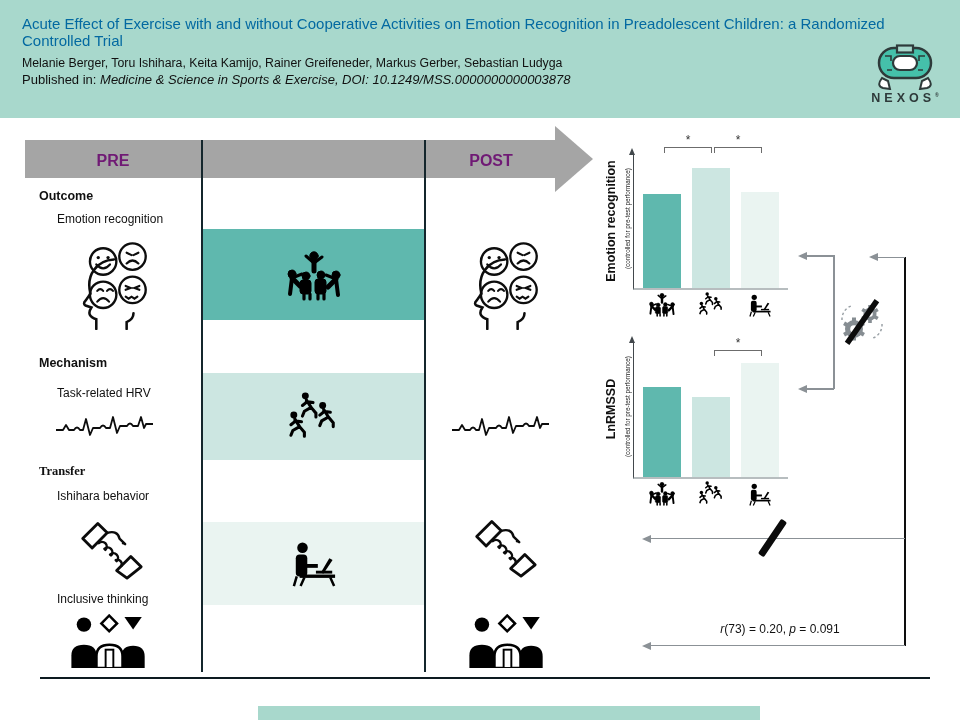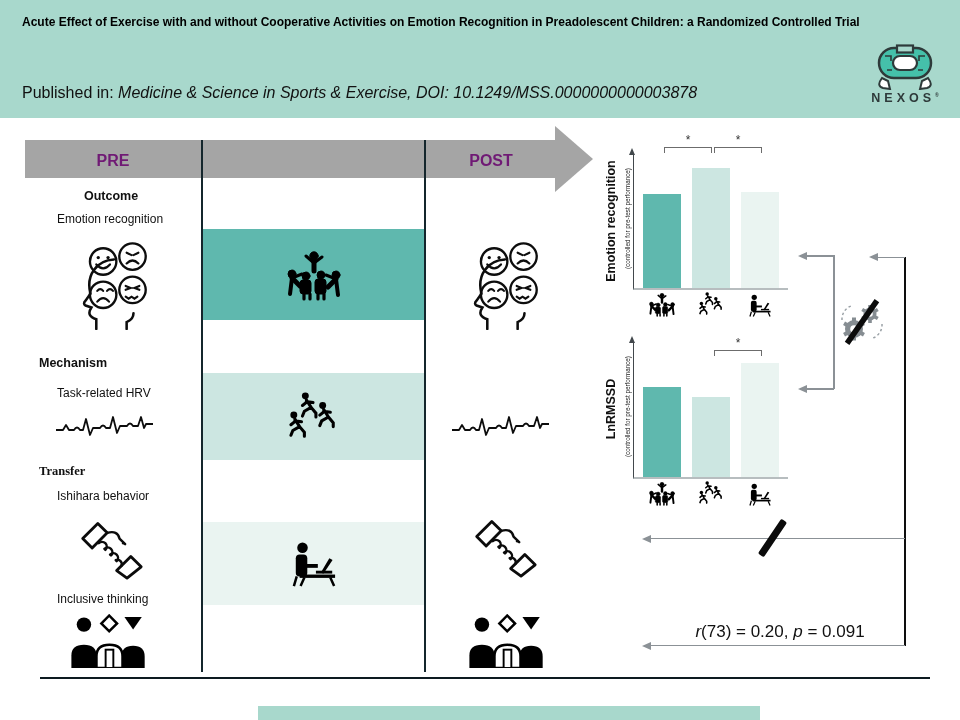--- a/index.html
+++ b/index.html
@@ -2,23 +2,23 @@
 <html style="--header-bg: #a8d8cc; --banner-gray: #a5a5a5; --teal-dark: #5fb8ae; --teal-light: #cce6e1; --teal-faint: #eaf4f1; --line-dark: #14262c; --arrow-gray: #8b9196;"><head>
 <meta charset="utf-8">
 <style>
   html,body{margin:0;padding:0;background:#fff;}
   .canvas{position:relative;width:960px;height:720px;background:#fff;overflow:hidden;
           font-family:"Liberation Sans",sans-serif;color:#111;}
   .abs{position:absolute;}
 
   
   .hdr{position:absolute;left:0;top:0;width:960px;height:118px;background:var(--header-bg);}
-  .hdr .title{position:absolute;left:22px;top:15px;width:925px;font-size:12px;font-weight:bold;color:#000000;}
+  .hdr .title{position:absolute;left:22px;top:15px;width:925px;font-size:15px;font-weight:normal;color:#0369a1;}
   .hdr .authors{position:absolute;left:22px;top:56px;font-size:12.3px;}
-  .hdr .pub{position:absolute;left:22px;top:84px;font-size:16px;}
+  .hdr .pub{position:absolute;left:22px;top:72px;font-size:13px;}
   .hdr .pub i{font-style:italic;}
   .logo{position:absolute;left:866px;top:44px;width:78px;height:66px;text-align:center;}
   .logo-text{margin-top:1px;font-size:12.5px;font-weight:bold;letter-spacing:4px;color:#2e3a3a;}
   .logo-text sup{font-size:5px;letter-spacing:0;}
 
   
   .banner{position:absolute;left:25px;top:140px;width:530px;height:38px;background:var(--banner-gray);}
   .banner-head{position:absolute;left:555px;top:126px;width:0;height:0;
       border-left:38px solid var(--banner-gray);border-top:33px solid transparent;border-bottom:33px solid transparent;}
   .blabel{position:absolute;font-size:16px;font-weight:bold;text-align:center;color:#701a75;}
@@ -39,21 +39,21 @@
   .star{position:absolute;top:-15px;left:50%;transform:translateX(-50%);font-size:12px;color:#333;}
   .ylab{position:absolute;width:140px;text-align:center;font-size:12.5px;font-weight:bold;transform:rotate(-90deg);}
   .ylab-sub{position:absolute;width:140px;text-align:center;font-size:6.3px;color:#222;transform:rotate(-90deg);}
 
   
   .gline{position:absolute;background:var(--arrow-gray);}
   .kline{position:absolute;background:#0e0e0e;}
   .ah-left{position:absolute;width:0;height:0;border-right:9px solid var(--arrow-gray);
       border-top:4.5px solid transparent;border-bottom:4.5px solid transparent;}
   .slash{position:absolute;width:7px;height:42px;background:#0b0b0b;border-radius:2px;transform:rotate(34deg);}
-  .corr{position:absolute;left:655px;top:622px;width:250px;text-align:center;font-size:17px;}
+  .corr{position:absolute;left:655px;top:622px;width:250px;text-align:center;font-size:12px;}
   .corr i{font-style:italic;}
 
   .bottom-line{position:absolute;left:40px;top:677px;width:890px;height:2px;background:#0d1a20;}
   .footer-bar{position:absolute;left:258px;top:706px;width:502px;height:14px;background:var(--header-bg);}
   svg{display:block;}
 </style>
 </head>
 <body>
 
 <div class="canvas">
@@ -158,20 +158,21 @@
         </g>
         <path d="M3,21 A14,14 0 0 1 12,7" stroke="#9aa1a6" stroke-width="1.5" stroke-dasharray="2.5 2.5" fill="none"></path>
         <path d="M43,25 A14,14 0 0 1 34,39" stroke="#9aa1a6" stroke-width="1.5" stroke-dasharray="2.5 2.5" fill="none"></path>
         <rect x="20.2" y="-3" width="5.6" height="52" fill="#0b0b0b" transform="rotate(35 23 23)"></rect>
       </g>
     </defs>
   </svg>
 
   <div class="hdr">
     <div class="title">Acute Effect of Exercise with and without Cooperative Activities on Emotion Recognition in Preadolescent Children: a Randomized Controlled Trial</div>
+    <div class="authors">Melanie Berger, Toru Ishihara, Keita Kamijo, Rainer Greifeneder, Markus Gerber, Sebastian Ludyga</div>
     <div class="pub"><span>Published in: </span><i>Medicine &amp; Science in Sports &amp; Exercise, DOI: 10.1249/MSS.0000000000003878</i></div>
     <div class="logo">
       <svg width="62" height="46" viewBox="0 0 62 46" style="margin:0 auto">
         <path d="M8,34 q-6,8 1,10 l7,1 -2,-8 z" fill="#fff" stroke="#2e3a3a" stroke-width="2"></path>
         <path d="M54,34 q6,8 -1,10 l-7,1 2,-8 z" fill="#fff" stroke="#2e3a3a" stroke-width="2"></path>
         <rect x="5" y="4" width="52" height="30" rx="15" fill="#45c0aa" stroke="#2e3a3a" stroke-width="2.5"></rect>
         <rect x="23" y="1.5" width="16" height="7" fill="#a8d8cc" stroke="#2e3a3a" stroke-width="2.2"></rect>
         <rect x="19" y="12" width="24" height="14" rx="7" fill="#fff" stroke="#2e3a3a" stroke-width="2.2"></rect>
         <path d="M11,12 h6 v5 M51,12 h-6 v5 M13,26 h5 M49,26 h-5" stroke="#2e3a3a" stroke-width="1.6" fill="none"></path>
       </svg>
@@ -196,21 +197,21 @@
     <svg width="54" height="50" viewBox="0 0 56 52">
         <use href="#sym-runners"></use>
       </svg>
   </div>
   <div class="cell" style="top:522px;height:83px;background:var(--teal-faint);">
     <svg width="56" height="46" viewBox="0 0 58 48">
         <use href="#sym-laptop"></use>
       </svg>
   </div>
 
-  <div class="sec" style="left:39px;top:189px;margin-left:45px;">Outcome</div>
+  <div class="sec" style="left:39px;top:189px;">Outcome</div>
   <div class="meas" style="left:57px;top:212px;">Emotion recognition</div>
   <svg class="abs" style="left:64px;top:238px;" width="92" height="92" viewBox="0 0 94 94">
       <use href="#sym-headfaces"></use>
     </svg>
 
   <div class="sec" style="left:39px;top:356px;">Mechanism</div>
   <div class="meas" style="left:57px;top:386px;">Task-related HRV</div>
   <svg class="abs" style="left:56px;top:414px;" width="112" height="26" viewBox="0 0 112 26">
       <use href="#sym-ecg"></use>
     </svg>

